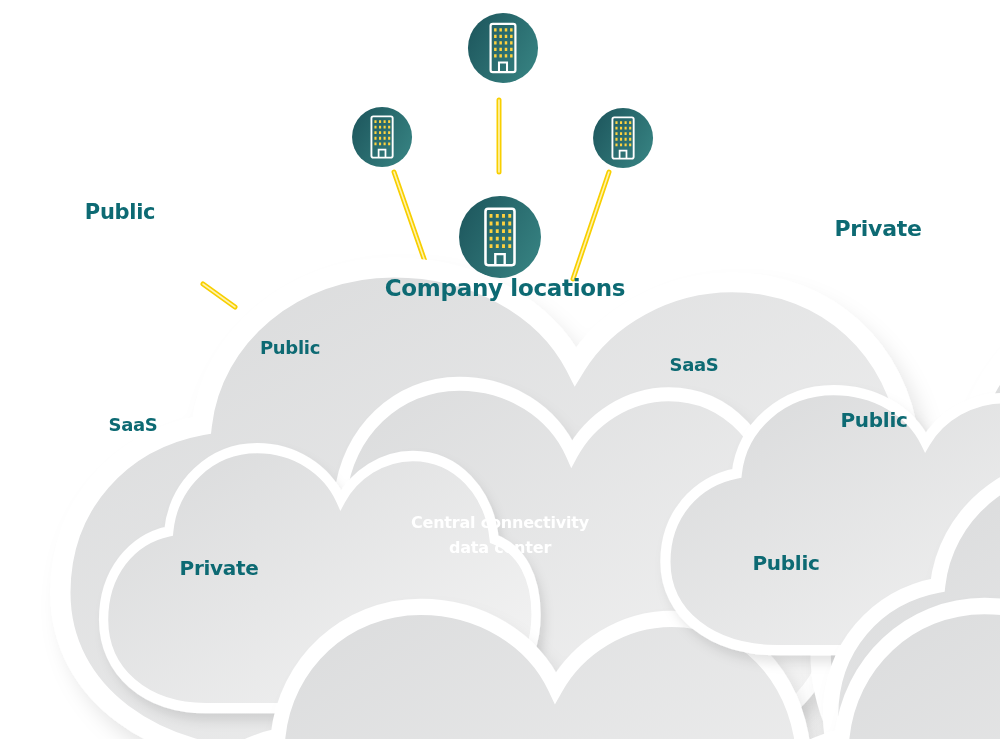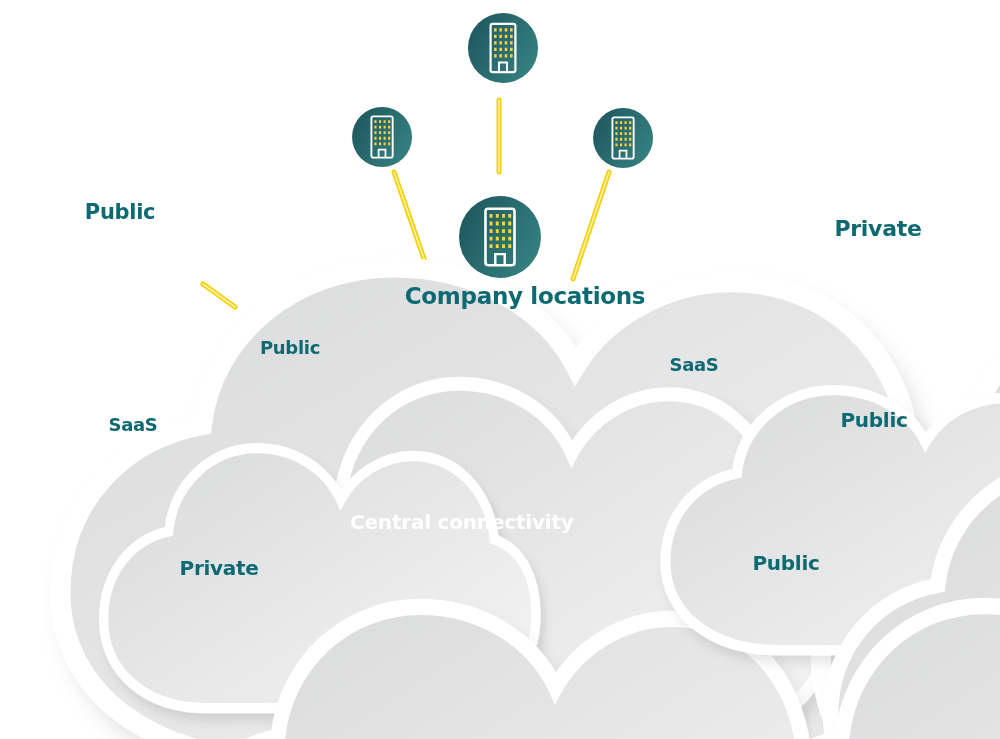--- a/index.html
+++ b/index.html
@@ -7,22 +7,22 @@
     position:relative;width:1000px;height:739px;overflow:hidden;background:#ffffff;
     font-family:"DejaVu Sans","Liberation Sans",sans-serif;
   }
   .stage svg{position:absolute;left:0;top:0;}
   .label{
     position:absolute;transform:translate(-50%,-50%);
     color:#0d6a73;font-weight:bold;white-space:nowrap;letter-spacing:-0.3px;
   }
   .heading{font-size:23px;}
   .center-text{
-    position:absolute;left:350px;top:510px;width:300px;
-    color:#ffffff;font-weight:bold;font-size:20px;line-height:25px;letter-spacing:-0.2px;
+    position:absolute;left:350px;top:510px;width:300px;text-align:center;
+    color:#ffffff;font-weight:bold;font-size:16px;line-height:25px;letter-spacing:-0.2px;
   }
   .ray{stroke:#f8cf00;stroke-width:5;stroke-linecap:round;fill:none;}
   .ray-hl{stroke:#fff3ae;stroke-width:1.6;stroke-linecap:round;fill:none;}
   .ring{fill:none;stroke:#f8cf00;stroke-width:5;}
   .ring-hl{fill:none;stroke:#fff3ae;stroke-width:1.6;}
   .cloud{fill:url(#gCloud);stroke:#ffffff;stroke-width:4;filter:url(#softShadow);}
 </style>
 </head>
 <body>
 
@@ -189,19 +189,20 @@
 
   <div class="label" style="left:120px;top:212px;font-size:21px;">Public</div>
   <div class="label" style="left:290px;top:347px;font-size:18px;">Public</div>
   <div class="label" style="left:133px;top:424px;font-size:18px;">SaaS</div>
   <div class="label" style="left:219px;top:568px;font-size:20px;">Private</div>
   <div class="label" style="left:878px;top:228px;font-size:22px;">Private</div>
   <div class="label" style="left:694px;top:364px;font-size:18px;">SaaS</div>
   <div class="label" style="left:874px;top:420px;font-size:20px;">Public</div>
   <div class="label" style="left:786px;top:563px;font-size:20px;">Public</div>
 
-  <div class="label heading" style="left:505px;top:296px;margin-left:20px;">Company locations</div>
+  <div class="label heading" style="left:505px;top:288px;">Company locations</div>
 
   <div class="center-text">
     <div>Central connectivity</div>
+    <div>data center</div>
   </div>
 
 </div>
 
 </body></html>

